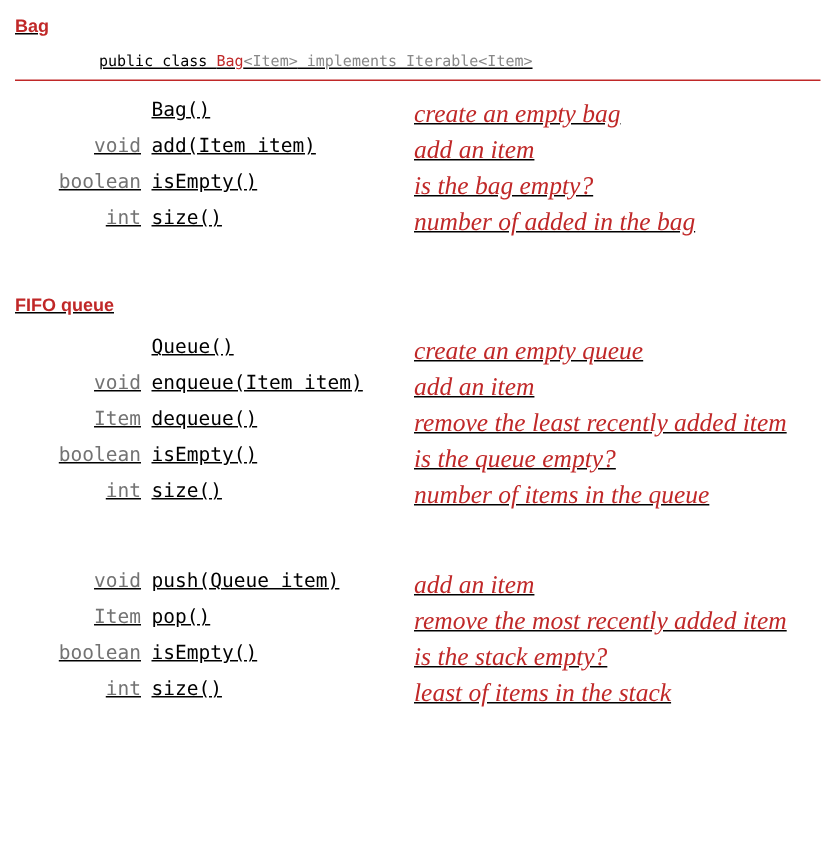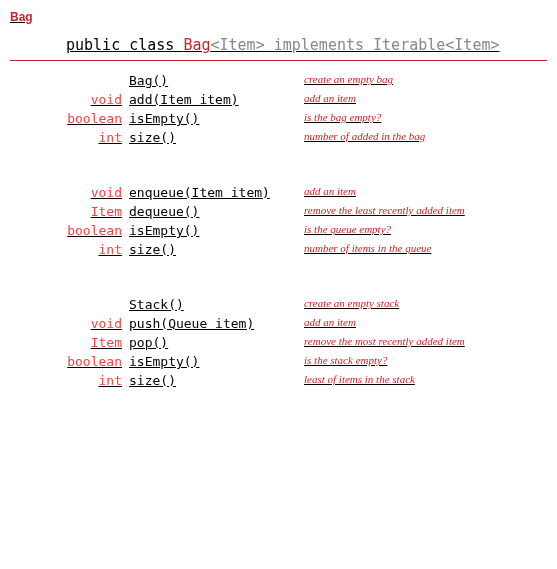--- a/index.html
+++ b/index.html
@@ -17,59 +17,59 @@
   }
   .section-title {
     color: #c02828;
     font-weight: bold;
     font-size: 12px;
     margin-bottom: 12px;
     font-family: Verdana, Geneva, sans-serif;
   }
   .class-decl {
     font-family: "Lucida Console", Monaco, monospace;
-    font-size: 15px;
+    font-size: 10px;
     padding: 0 0 6px 56px;
     border-bottom: 0.7px solid #c02828;
     margin-bottom: 10px;
     white-space: nowrap;
   }
   .kw-public { color: #000; }
   .classname { color: #c02828; }
   .generic { color: #888; }
   .impl { color: #888; }
   .method-table {
     border-collapse: collapse;
-    margin-left: 56px;
+    margin-left: 28px;
   }
   .method-table td {
     padding: 2px 0;
     vertical-align: top;
   }
   .ret-col {
     font-family: "Lucida Console", Monaco, monospace;
     font-size: 13px;
     text-align: right;
     padding-right: 7px !important;
-    color: #ef4444;
+    color: #737373;
     min-width: 56px;
   }
   .sig-col {
     font-family: "Lucida Console", Monaco, monospace;
     font-size: 13px;
     text-align: left;
     color: #000;
     white-space: nowrap;
     padding-right: 30px !important;
     min-width: 145px;
   }
   .desc-col {
     font-style: italic;
     color: #c02828;
-    font-size: 11px;
+    font-size: 17px;
     white-space: nowrap;
   }
 </style>
 </head>
 <body>
 
 <div class="section">
   <div class="section-title">Bag</div>
   <div class="class-decl">
     <span class="kw-public">public class </span><span class="classname">Bag</span><span class="generic">&lt;Item&gt;</span><span class="impl"> implements Iterable&lt;Item&gt;</span>
@@ -94,22 +94,28 @@
     <tr>
       <td class="ret-col">int</td>
       <td class="sig-col">size()</td>
       <td class="desc-col">number of added in the bag</td>
     </tr>
   </tbody>
     </table>
 </div>
 
 <div class="section">
+  <div class="section-title">FIFO queue</div>
   <table class="method-table">
     <tbody>
+        <tr>
+      <td class="ret-col"></td>
+      <td class="sig-col">Queue()</td>
+      <td class="desc-col">create an empty queue</td>
+    </tr>
     <tr>
       <td class="ret-col">void</td>
       <td class="sig-col">enqueue(Item item)</td>
       <td class="desc-col">add an item</td>
     </tr>
     <tr>
       <td class="ret-col">Item</td>
       <td class="sig-col">dequeue()</td>
       <td class="desc-col">remove the least recently added item</td>
     </tr>
@@ -123,25 +129,20 @@
       <td class="sig-col">size()</td>
       <td class="desc-col">number of items in the queue</td>
     </tr>
   </tbody>
     </table>
 </div>
 
 <div class="section">
   <table class="method-table">
     <tbody>
-        <tr>
-      <td class="ret-col"></td>
-      <td class="sig-col">Stack()</td>
-      <td class="desc-col">create an empty stack</td>
-    </tr>
     <tr>
       <td class="ret-col">void</td>
       <td class="sig-col">push(Queue item)</td>
       <td class="desc-col">add an item</td>
     </tr>
     <tr>
       <td class="ret-col">Item</td>
       <td class="sig-col">pop()</td>
       <td class="desc-col">remove the most recently added item</td>
     </tr>

